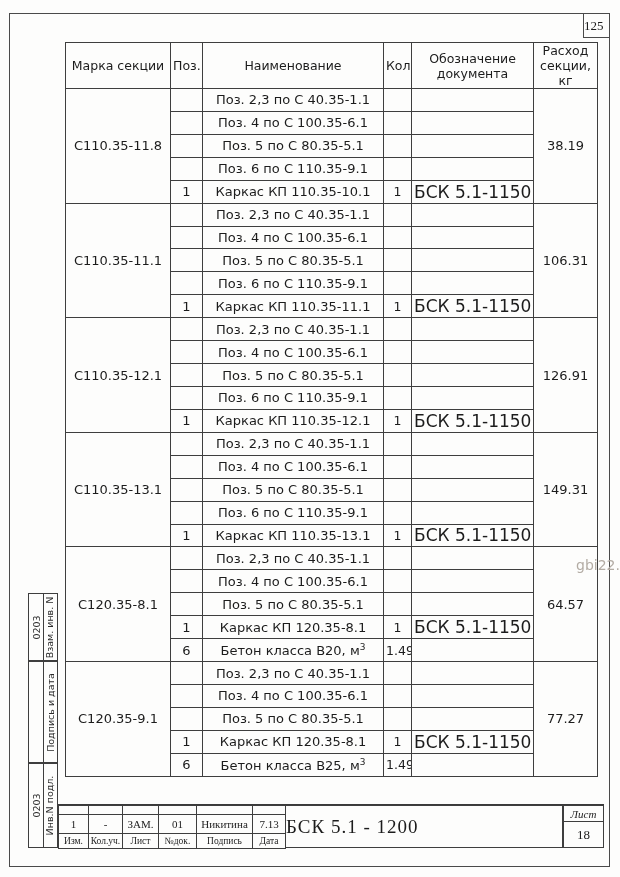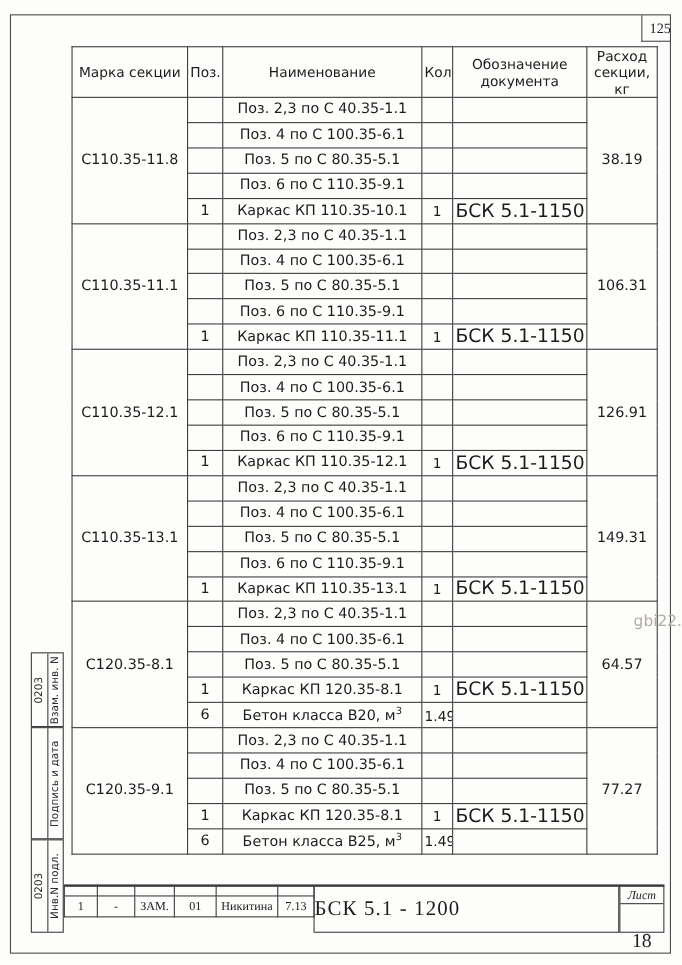--- a/index.html
+++ b/index.html
@@ -8,21 +8,21 @@
     background:#fdfdfc; overflow:hidden;
     font-family:"DejaVu Sans", sans-serif; color:#1c1c1c;
   }
   .outer-border {
     position:absolute; left:9px; top:13px; width:599px; height:852px;
     border:1.4px solid #4a4a4a;
   }
   .page-num-box {
     position:absolute; left:583px; top:14px; width:26px; height:23px;
     border-left:1px solid #4a4a4a; border-bottom:1px solid #4a4a4a;
-    display:flex; align-items:center; justify-content:flex-end;
+    display:flex; align-items:center; justify-content:flex-start;
     font-family:"Liberation Serif", serif; font-size:13px;
   }
 
   
   table.spec {
     position:absolute; left:65px; top:42px;
     border-collapse:collapse; table-layout:fixed; width:532px;
     border:1.6px solid #3a3a3a;
   }
   table.spec th, table.spec td {
@@ -72,22 +72,21 @@
     box-sizing:border-box; border:1px solid #3e3e3e;
     font-family:"Liberation Serif", serif;
   }
   .sheet-box .sheet-label {
     height:15px; border-bottom:1px solid #3e3e3e;
     display:flex; align-items:center; justify-content:center;
     font-style:italic; font-size:11px;
   }
   .sheet-box .sheet-num {
     height:26px; display:flex; align-items:center; justify-content:center;
-    font-size:18px;
-    margin-top:20px;
+    font-size:13px;
   }
 
   
   .strip-box {
     position:absolute; left:28px; width:30px; box-sizing:border-box;
     border:1px solid #3e3e3e; display:flex;
   }
   .strip-val, .strip-lab {
     flex:1; display:flex; align-items:center; justify-content:center; overflow:hidden;
   }
@@ -348,20 +347,28 @@
           <td></td>
     </tr>
     <tr class="rev-values">
       <td>1</td>
       <td>-</td>
       <td>ЗАМ.</td>
       <td>01</td>
       <td>Никитина</td>
       <td>7.13</td>
     </tr>
+    <tr class="rev-labels">
+      <td>Изм.</td>
+      <td>Кол.уч.</td>
+      <td>Лист</td>
+      <td>№док.</td>
+      <td>Подпись</td>
+      <td>Дата</td>
+    </tr>
   </tbody>
     </table>
 
   <div class="doc-code-box">
     <span>БСК 5.1 - 1200</span>
   </div>
 
   <div class="sheet-box">
     <div class="sheet-label">Лист</div>
     <div class="sheet-num">18</div>

